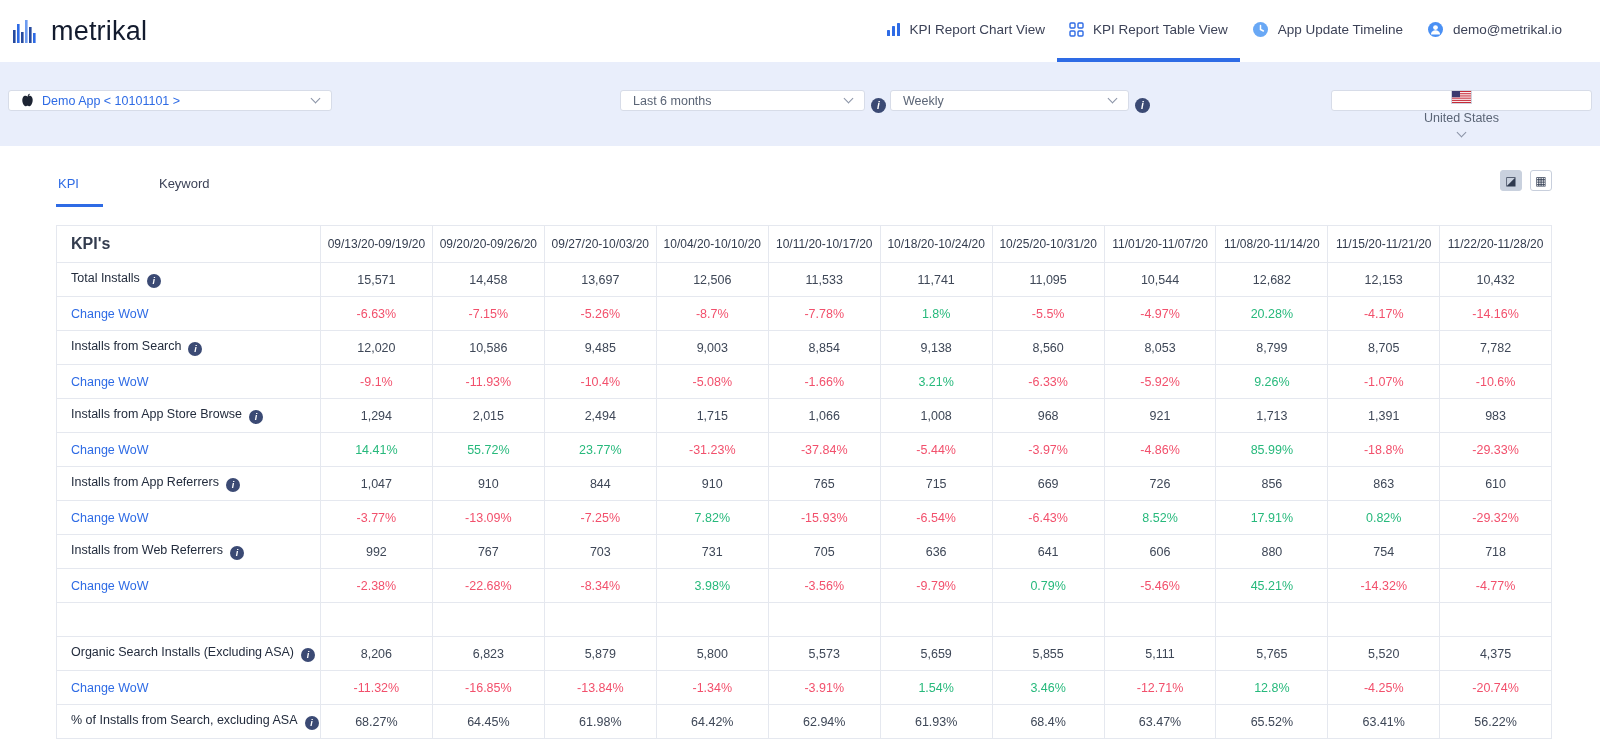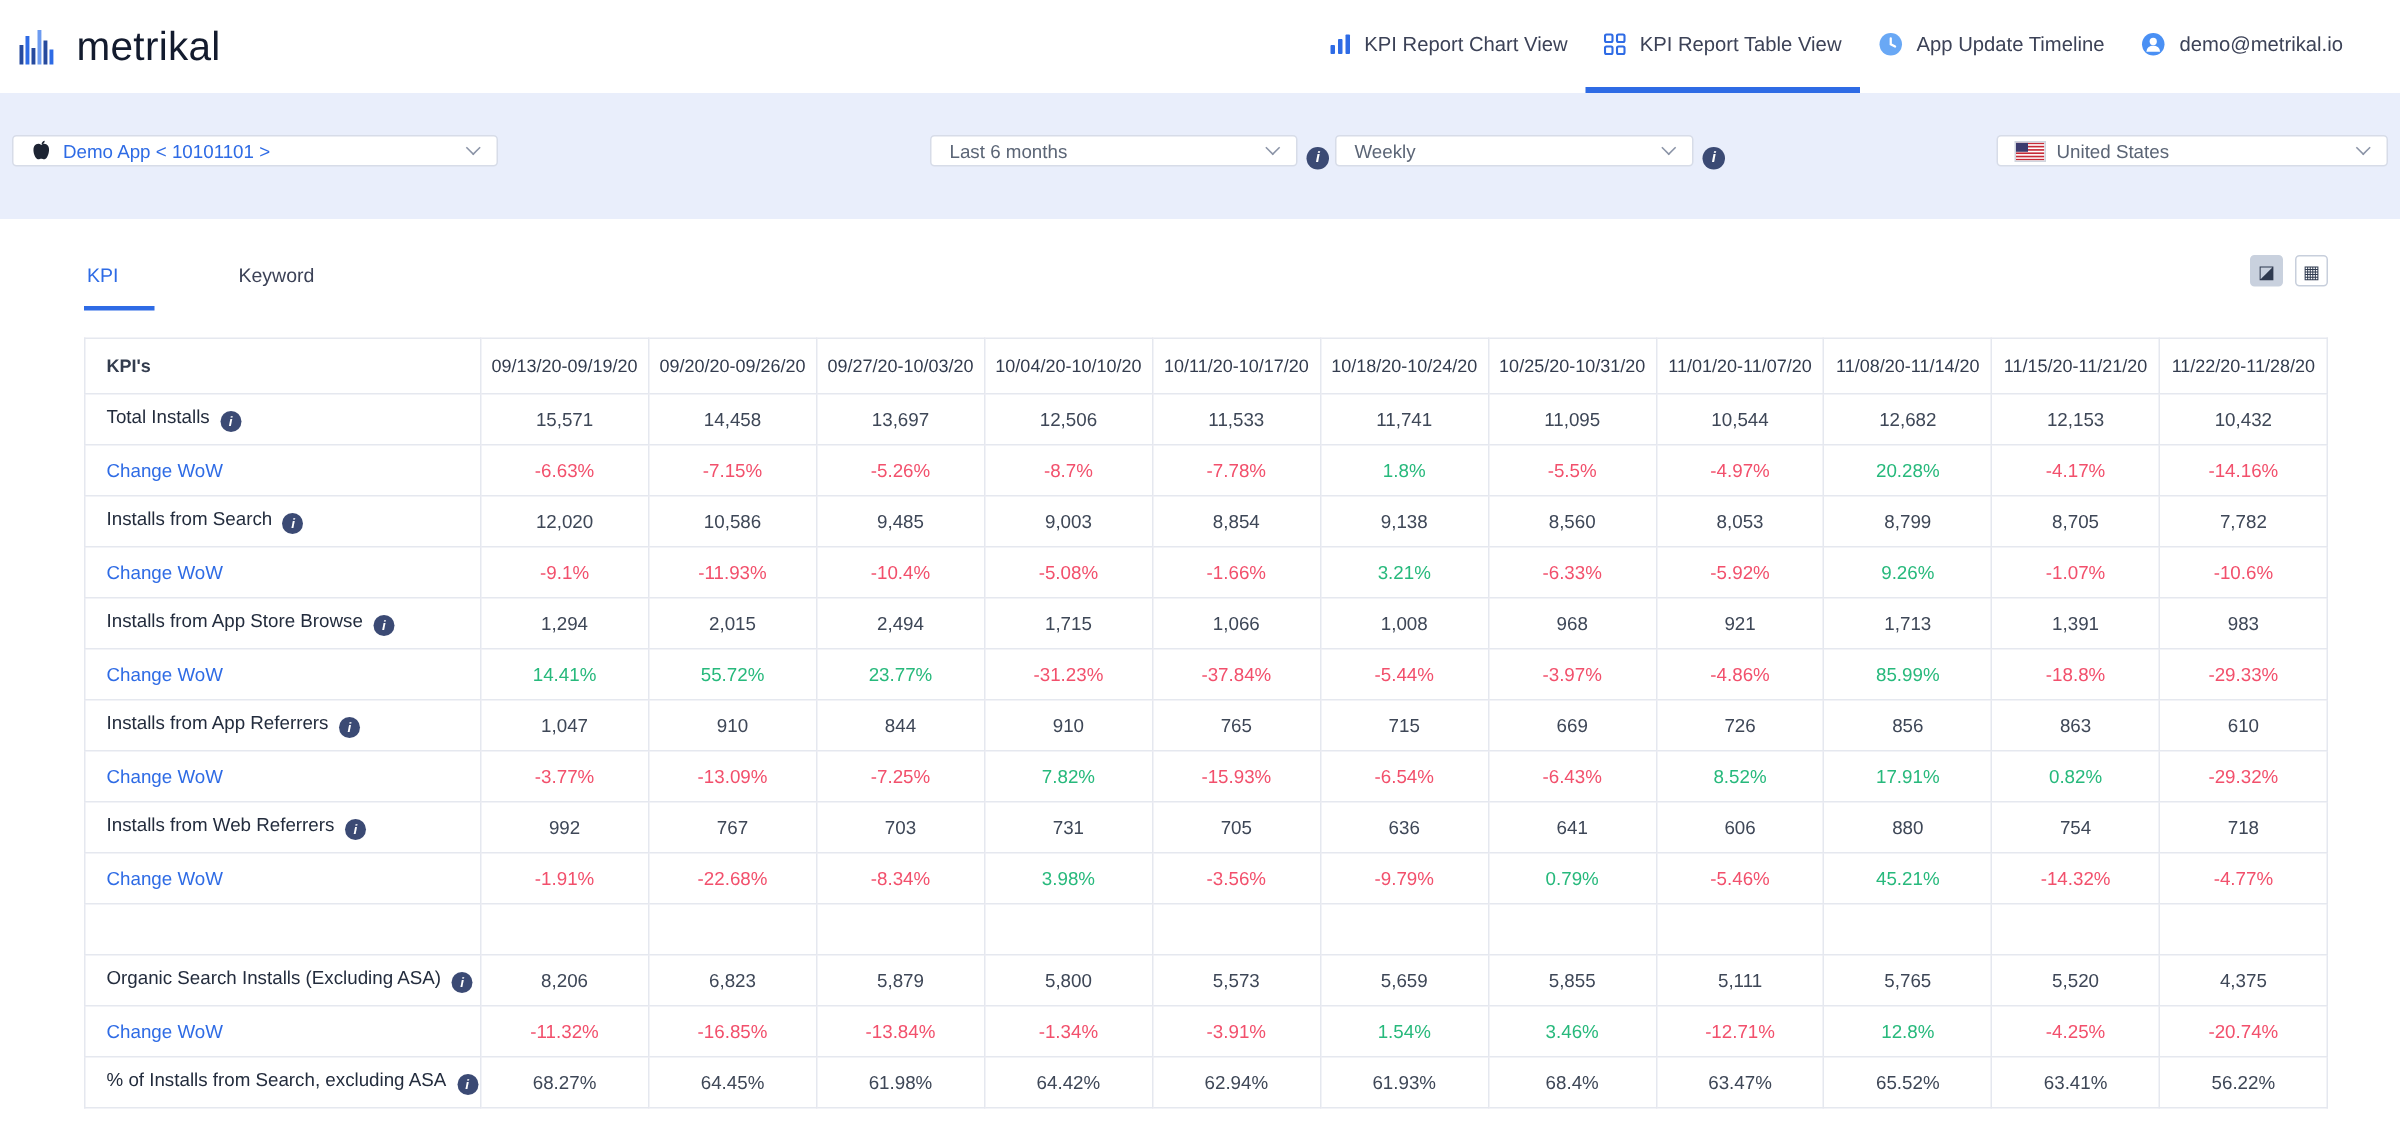--- a/index.html
+++ b/index.html
@@ -21,21 +21,21 @@
   .filterbar { height:84px; background:#e9eefb; position:relative; }
   .select { position:absolute; top:28px; height:21px; background:#fff;
     border:1px solid #d7dce8; border-radius:3px; display:flex; align-items:center;
     padding:0 12px; font-size:12.5px; color:#5b6576; cursor:pointer; gap:8px; }
   .select .grow { flex:1; }
   .caret { width:7px; height:7px; border-right:1.6px solid #8a93a6;
     border-bottom:1.6px solid #8a93a6; transform:rotate(45deg); margin-top:-4px; flex:none; }
   .sel-app { left:8px; width:324px; color:#2e6be5; }
   .sel-range { left:620px; width:245px; }
   .sel-weekly { left:890px; width:239px; }
-  .sel-country { right:8px; width:261px; }
+  .sel-country { right:8px; width:261px;flex-direction:column; }
   .info-icon { width:15px; height:15px; border-radius:50%; background:#3b4a74;
     color:#fff; font-size:10px; font-weight:bold; font-style:italic;
     display:inline-flex; align-items:center; justify-content:center;
     flex:none; cursor:pointer; }
   .fb-info1 { position:absolute; left:871px; top:36px; }
   .fb-info2 { position:absolute; left:1135px; top:36px; }
   .flag { outline:1px solid #cfd4de; flex:none; }
 
   
   .card { background:#fff; margin:0 8px; padding:24px 40px 0 48px; }
@@ -47,21 +47,21 @@
     justify-content:center; font-size:12px; color:#2f3a4f; cursor:pointer;
     border:1px solid #c8cfdc; background:#fff; }
   .icon-btn.filled { background:#c9d1de; border-color:#c9d1de; }
 
   
   .table-wrap { margin-top:18px; padding-left:0; }
   table { border-collapse:collapse; table-layout:fixed; }
   th, td { border:1px solid #e5e8ef; height:34px; text-align:center;
     font-size:12.5px; color:#3e4757; overflow:hidden; white-space:nowrap; }
   th { height:37px; font-size:12px; font-weight:400; color:#333c4e; }
-  th.label-col { font-weight:700; font-size:12px; }
+  th.label-col { font-weight:700; font-size:16px; }
   .label-col { text-align:left; padding-left:14px; }
   .label-col .kpi-label { color:#232c3d; }
   .label-col .info-icon { width:14px; height:14px; font-size:9px; margin-left:7px;
     vertical-align:-2px; }
   .change-label span.link { color:#2e6be5; cursor:pointer; }
   td.neg { color:#f2506c; }
   td.pos { color:#27b97c; }
 </style>
 </head>
 <body>
@@ -326,21 +326,21 @@
             <td>705</td>
             <td>636</td>
             <td>641</td>
             <td>606</td>
             <td>880</td>
             <td>754</td>
             <td>718</td>
           </tr>
           <tr>
             <td class="label-col change-label"><span class="link">Change WoW</span></td>
-            <td class="neg">-1.91%</td>
+            <td class="neg">-2.38%</td>
             <td class="neg">-22.68%</td>
             <td class="neg">-8.34%</td>
             <td class="pos">3.98%</td>
             <td class="neg">-3.56%</td>
             <td class="neg">-9.79%</td>
             <td class="pos">0.79%</td>
             <td class="neg">-5.46%</td>
             <td class="pos">45.21%</td>
             <td class="neg">-14.32%</td>
             <td class="neg">-4.77%</td>

